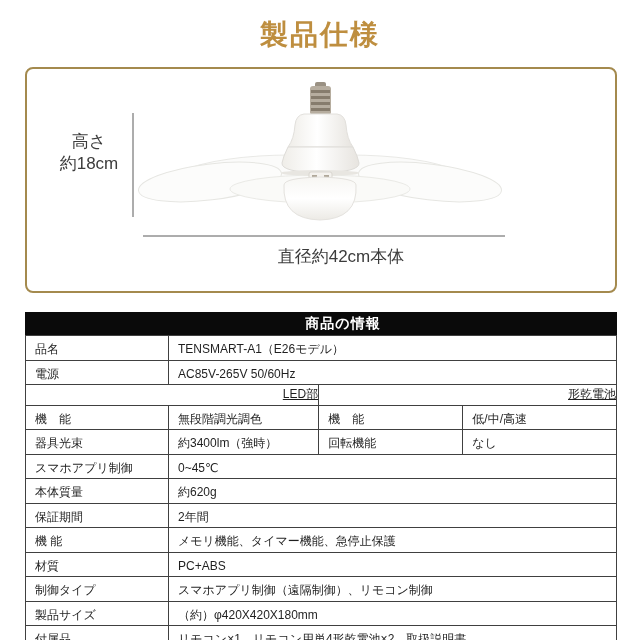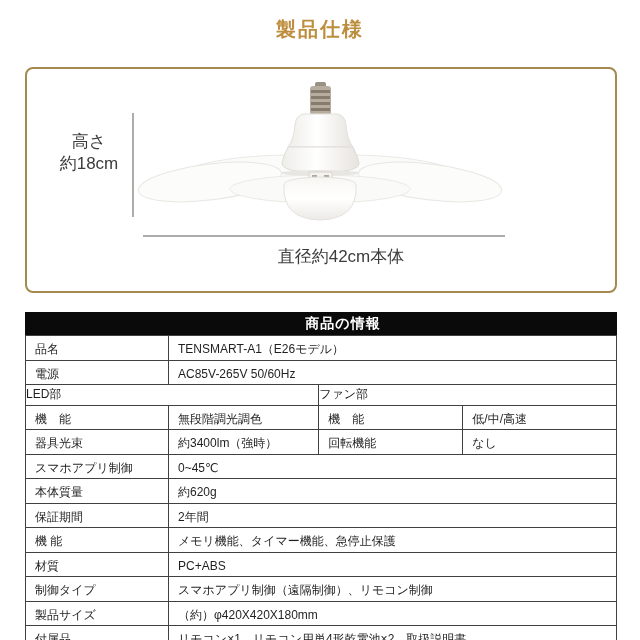--- a/index.html
+++ b/index.html
@@ -3,21 +3,21 @@
 <meta charset="utf-8">
 <style>
   html,body{margin:0;padding:0;}
   body{
     width:640px;height:640px;background:#ffffff;position:relative;overflow:hidden;
     font-family:"Liberation Sans","DejaVu Sans",sans-serif;
     -webkit-font-smoothing:antialiased;
   }
   .page-title{
     position:absolute;left:0;top:16px;width:640px;text-align:center;
-    font-size:20px;font-weight:bold;letter-spacing:2px;color:#BE8E3F;
+    font-size:28px;font-weight:bold;letter-spacing:2px;color:#BE8E3F;
   }
   .spec-box{
     position:absolute;left:25px;top:67px;width:588px;height:222px;
     border:2px solid #A48A4E;border-radius:8px;background:#fff;
   }
   .fan-svg{position:absolute;left:0;top:0;}
   .height-label{
     position:absolute;left:22px;top:62px;width:80px;text-align:center;
     font-size:17px;line-height:22px;color:#3c3c3c;white-space:pre-line;
   }
@@ -31,21 +31,21 @@
     text-align:center;font-size:14px;font-weight:bold;letter-spacing:1px;padding-left:44px;
   }
   table.spec{
     width:100%;border-collapse:collapse;table-layout:fixed;
     font-size:12px;color:#1f1f1f;
   }
   table.spec td{
     border:1px solid #404040;height:19.5px;padding:4px 4px 0 9px;
     vertical-align:middle;overflow:hidden;white-space:nowrap;
   }
-  table.spec td.center{text-align:left;padding:0;}
+  table.spec td.center{text-align:right;padding:0;text-decoration:underline;}
 </style>
 </head>
 <body>
 
 <div class="page-title">製品仕様</div>
 
 <div class="spec-box">
   <svg class="fan-svg" width="588" height="222" viewBox="0 0 588 222">
     <defs>
       <linearGradient id="bodyGrad" x1="0" y1="0" x2="1" y2="0">
@@ -113,21 +113,21 @@
         <tr>
       <td>品名</td>
       <td colspan="3">TENSMART-A1（E26モデル）</td>
     </tr>
     <tr>
       <td>電源</td>
       <td colspan="3">AC85V-265V 50/60Hz</td>
     </tr>
     <tr>
       <td colspan="2" class="center">LED部</td>
-      <td colspan="2" class="center">ファン部</td>
+      <td colspan="2" class="center">形乾電池</td>
     </tr>
     <tr>
       <td>機　能</td>
       <td>無段階調光調色</td>
       <td>機　能</td>
       <td>低/中/高速</td>
     </tr>
     <tr>
       <td>器具光束</td>
       <td>約3400lm（強時）</td>

